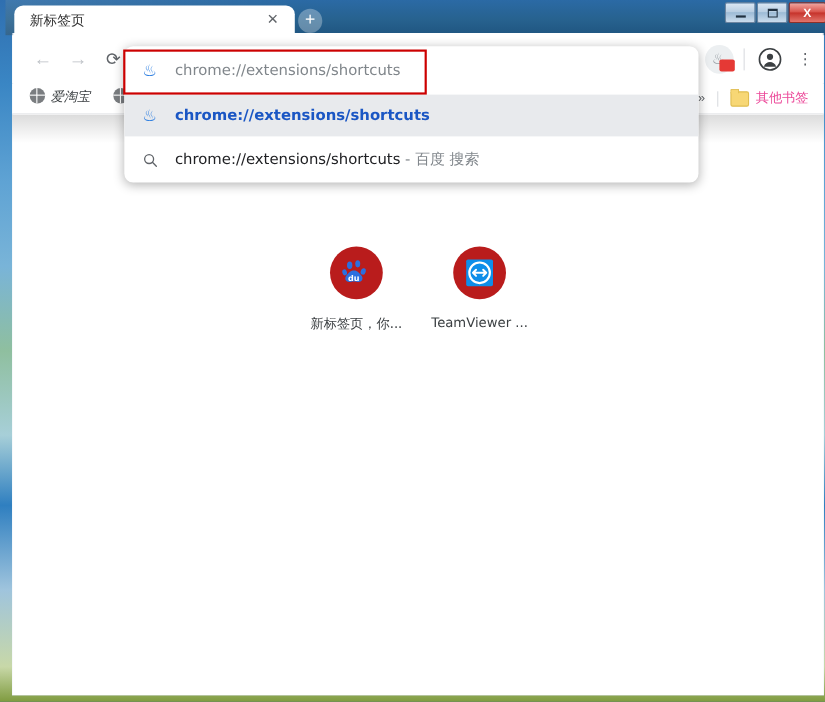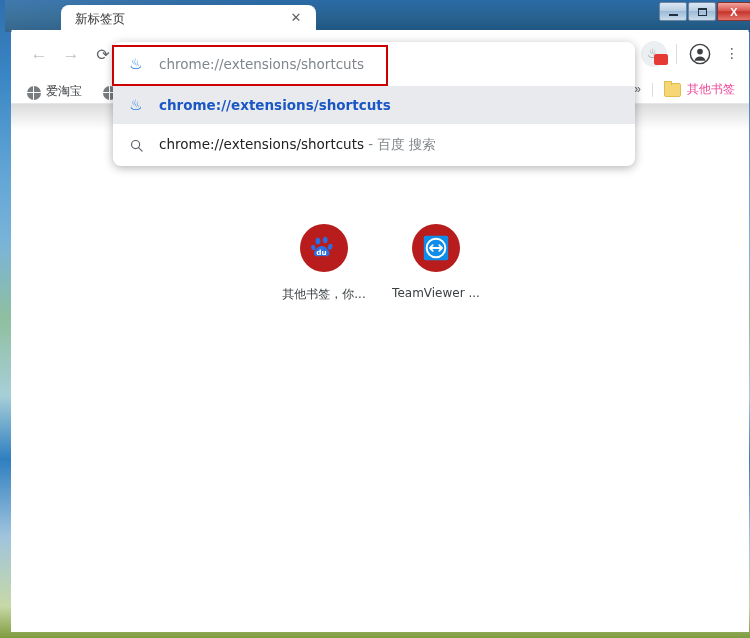--- a/index.html
+++ b/index.html
@@ -38,21 +38,20 @@
     background:linear-gradient(180deg,#2b6aa5 0%,#27628f 55%,#1f5580 100%);
   }
   #tabstrip:before{
     content:"";position:absolute;left:0;top:0;width:750px;height:32px;
     background:linear-gradient(90deg,rgba(255,255,255,.10),rgba(255,255,255,0) 35%);
   }
   #tab{
     position:absolute;left:8px;top:5px;width:255px;height:27px;
     background:#ffffff;border-radius:8px 8px 0 0;
     box-shadow:0 0 0 0 rgba(0,0,0,0);
-    margin-left:48px;
   }
   #tab-title{
     position:absolute;left:14px;top:6px;width:185px;
     font-size:12.5px;color:#333;white-space:nowrap;overflow:hidden;
     font-family:"DejaVu Sans","Liberation Sans",sans-serif;
   }
   #tab-close{
     position:absolute;right:12px;top:5px;width:16px;height:16px;
     line-height:16px;text-align:center;font-size:13px;color:#5f6368;cursor:pointer;
   }
@@ -118,23 +117,24 @@
   #tool-div{position:absolute;left:665px;top:12px;width:1px;height:20px;background:#dadce0;}
   #profile-icon{left:678px;width:22px;height:22px;top:11px;}
   #menu-icon{left:712px;width:18px;height:22px;top:11px;color:#5f6368;text-align:center;font-size:14px;line-height:20px;letter-spacing:0;}
 
   
   #bookmarks{
     position:absolute;left:6px;top:76px;width:738px;height:28px;
     background:#ffffff;border-bottom:1px solid #e4e6e9;box-sizing:border-box;
   }
   .bm{
-    position:absolute;top:4px;height:20px;display:flex;align-items:flex-end;
+    position:absolute;top:4px;height:20px;display:flex;align-items:flex-start;
     font-size:12px;color:#3c4043;cursor:pointer;white-space:nowrap;
     font-family:"DejaVu Sans","Liberation Sans",sans-serif;
+    font-style:italic;
   }
   .bm .gico{
     width:14px;height:14px;border-radius:50%;
     background:#7a7d80;margin-right:5px;position:relative;flex:none;
   }
   .bm .gico:before{
     content:"";position:absolute;left:6px;top:0;width:1px;height:14px;background:#fff;
   }
   .bm .gico:after{
     content:"";position:absolute;left:0;top:6px;width:14px;height:1px;background:#fff;
@@ -285,21 +285,21 @@
         <div class="tile-ico">
           <svg width="26" height="26" viewBox="0 0 32 32">
             <ellipse cx="8.5" cy="7.5" rx="3" ry="4.2" fill="#2b6fe0"></ellipse>
             <ellipse cx="17.5" cy="6" rx="2.8" ry="4" fill="#2b6fe0"></ellipse>
             <ellipse cx="2.8" cy="15.5" rx="2.6" ry="3.4" fill="#2b6fe0" transform="rotate(-18 2.8 15.5)"></ellipse>
             <ellipse cx="23.6" cy="14.5" rx="2.8" ry="3.7" fill="#2b6fe0" transform="rotate(18 23.6 14.5)"></ellipse>
             <path d="M13.2 13.5c4.2 0 6.2 3 8.4 5.6 2.4 2.9 1.2 7.2-3.1 7.2-2 0-3.3-.6-5.3-.6s-3.4.6-5.3.6c-4.3 0-5.5-4.3-3.1-7.2 2.2-2.6 4.2-5.6 8.4-5.6z" fill="#2b6fe0"></path>
             <text x="13" y="25" font-size="9" fill="#ffffff" text-anchor="middle" font-family="DejaVu Sans, sans-serif" font-weight="bold">du</text>
           </svg>
         </div>
-        <div class="tile-label">其他书签，你...</div>
+        <div class="tile-label">新标签页，你...</div>
       </div>
 
       <div class="tile">
         <div class="tile-ico">
           <svg width="26" height="26" viewBox="0 0 32 32">
             <rect x="1" y="1" width="30" height="30" rx="2" fill="#0e8ee9"></rect>
             <circle cx="16" cy="16" r="11.5" fill="none" stroke="#ffffff" stroke-width="2.4"></circle>
             <path d="M9.5 16h13M12 12.6 8.6 16l3.4 3.4M20 12.6 23.4 16 20 19.4" fill="none" stroke="#ffffff" stroke-width="2.2" stroke-linecap="round" stroke-linejoin="round"></path>
           </svg>
         </div>

